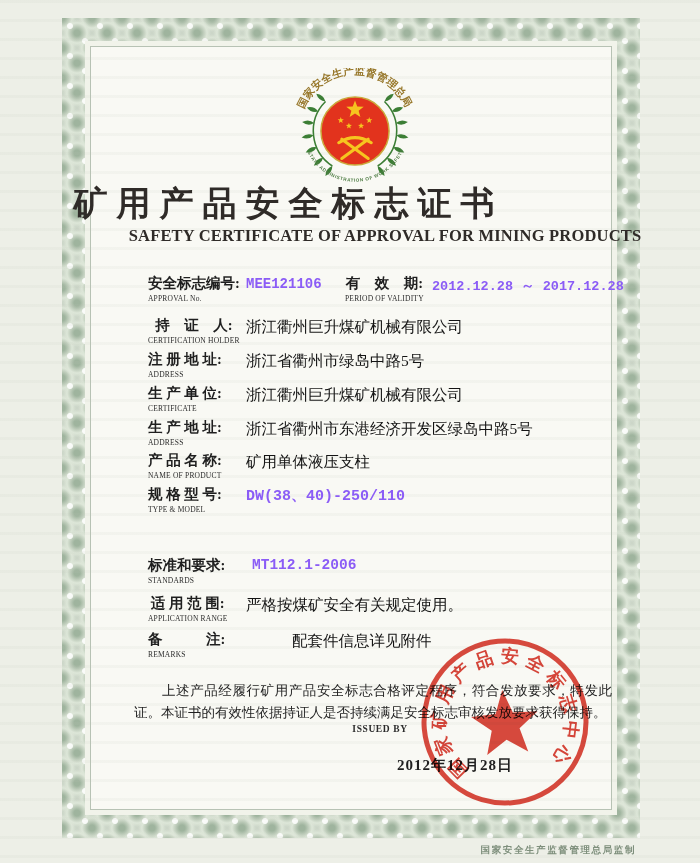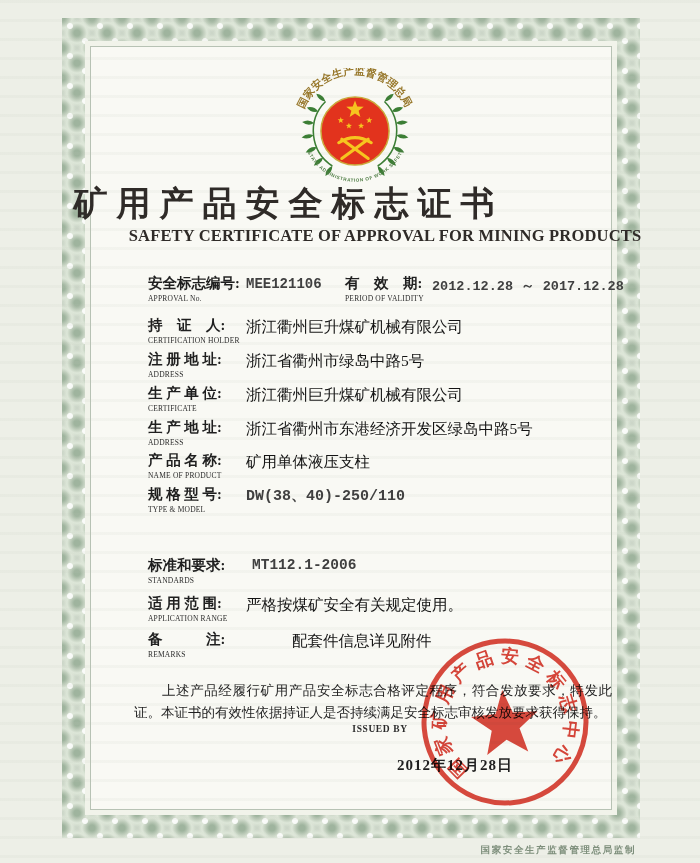--- a/index.html
+++ b/index.html
@@ -36,23 +36,23 @@
   .abs{position:absolute;}
   .emblem{left:294px;top:68px;}
   .title{
     left:0;top:181px;width:577px;text-align:center;
     font-size:34px;font-weight:700;letter-spacing:9px;color:#2f2b28;
   }
   .subtitle{
     left:16px;top:226px;width:700px;text-align:center;
     font-size:16.5px;font-weight:700;letter-spacing:.2px;color:#2f2b28;padding-left:19px;
   }
-  .lblzh{font-size:14.5px;font-weight:700;color:#1f1f1f;white-space:pre;}
+  .lblzh{font-size:14.5px;font-weight:700;color:#1f1f1f;white-space:pre;text-align:center;}
   .lblen{font-size:7.5px;font-weight:400;color:#2b2b2b;letter-spacing:.2px;margin-top:1px;white-space:nowrap;}
-  .val-mono{font-family:"Liberation Mono","DejaVu Sans Mono",monospace;font-weight:600;color:#404040;}
+  .val-mono{font-family:"Liberation Mono","DejaVu Sans Mono",monospace;font-weight:600;color:#8b5cf6;}
   .val-zh{font-size:15.5px;font-weight:500;color:#141414;white-space:nowrap;}
   .statement{
     left:126px;top:672px;width:478px;margin:8px;
     font-size:13.5px;line-height:21.5px;font-weight:500;color:#1f1f1f;
     text-indent:28px;text-align:justify;
   }
   .issuedby{left:318px;top:723px;width:124px;text-align:center;}
   .issuedby .zh{font-size:17px;font-weight:600;letter-spacing:3px;color:#1f1f1f;}
   .issuedby .en{font-size:9.5px;font-weight:600;letter-spacing:.6px;color:#2b2b2b;margin-top:1px;}
   .issue-date{left:397px;top:756px;font-size:15px;font-weight:600;letter-spacing:1px;color:#1f1f1f;}

